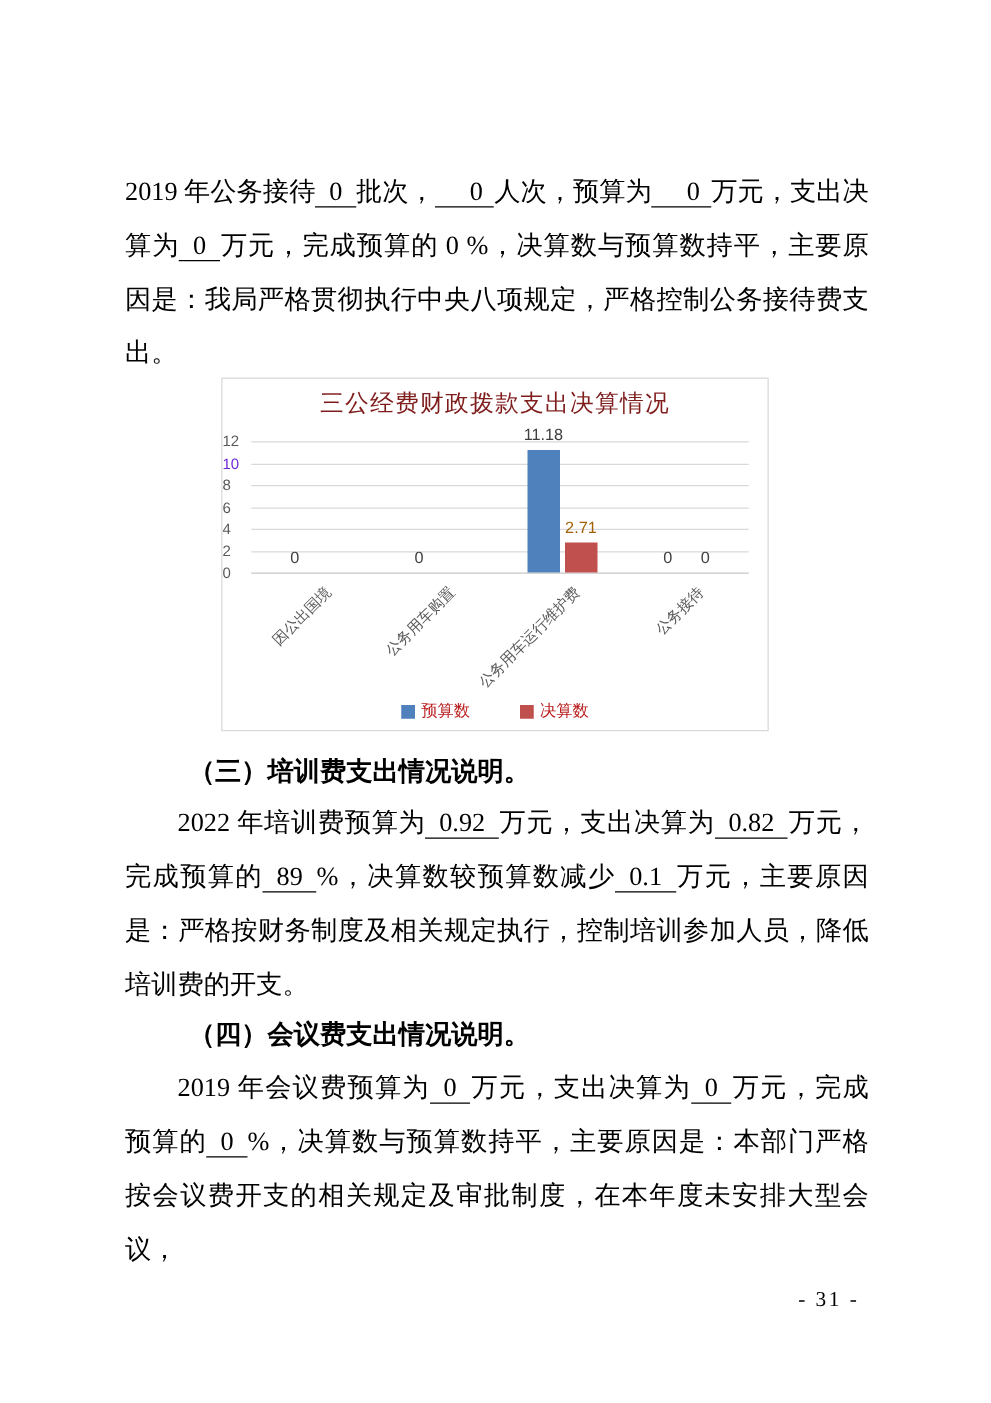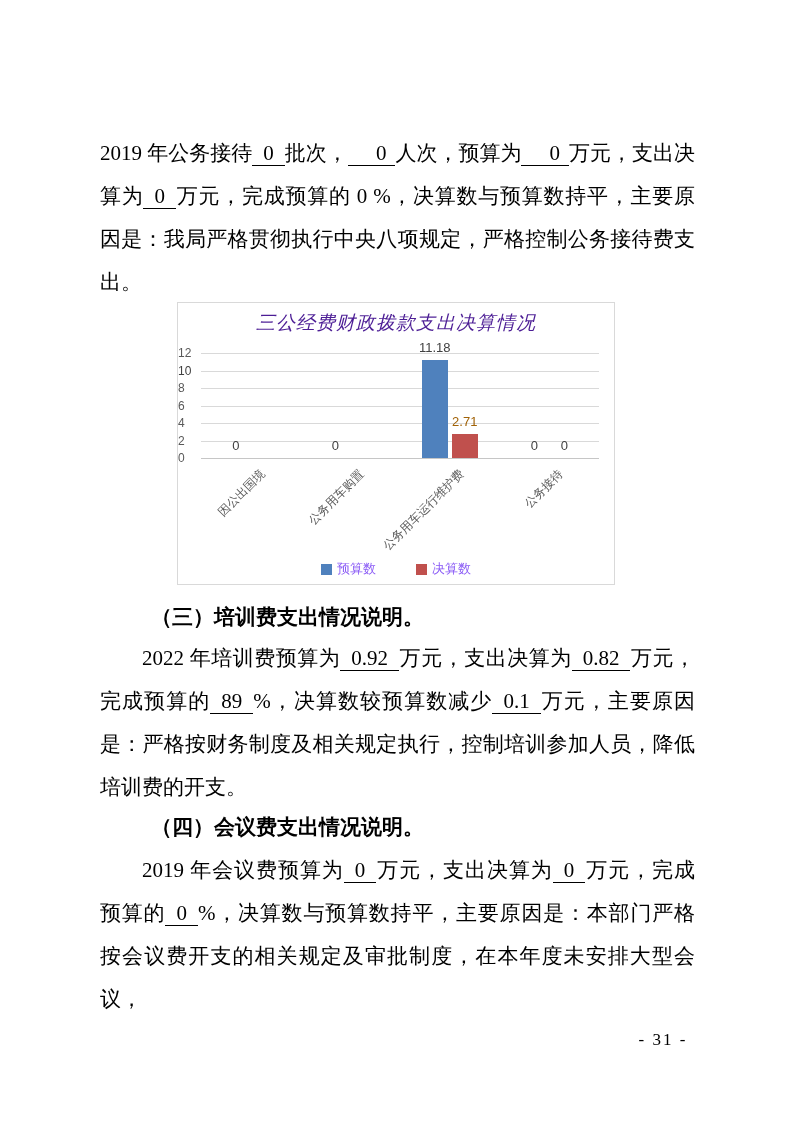--- a/index.html
+++ b/index.html
@@ -63,50 +63,50 @@
   }
 </style>
 </head>
 <body>
 
 <div class="page">
 
   <p class="para" id="p1"><span>2019 年公务接待</span><span class="u">0</span><span>批次，</span><span class="u uw">0</span><span>人次，预算为</span><span class="u uw">0</span><span>万元，支出决算为</span><span class="u">0</span><span>万元，完成预算的 0 %，决算数与预算数持平，主要原因是：我局严格贯彻执行中央八项规定，严格控制公务接待费支出。</span></p>
 
   <div id="chart" style="border-color: rgb(217, 217, 217);">
-    <div id="chart-title" style="color: #4c1d95; font-style: italic;">三公经费财政拨款支出决算情况</div>
+    <div id="chart-title" style="color: #7f1d1d;">三公经费财政拨款支出决算情况</div>
     <div id="plot">
         <div class="gridline" style="left: 23px; width: 398px; top: 155px; background: rgb(198, 198, 198);"></div>
         <div class="ytick" style="left: 0px; top: 148px; color: rgb(89, 89, 89);">0</div>
         <div class="gridline" style="left: 23px; width: 398px; top: 137.5px; background: rgb(217, 217, 217);"></div>
         <div class="ytick" style="left: 0px; top: 130.5px; color: rgb(89, 89, 89);">2</div>
         <div class="gridline" style="left: 23px; width: 398px; top: 120px; background: rgb(217, 217, 217);"></div>
         <div class="ytick" style="left: 0px; top: 113px; color: rgb(89, 89, 89);">4</div>
         <div class="gridline" style="left: 23px; width: 398px; top: 102.5px; background: rgb(217, 217, 217);"></div>
         <div class="ytick" style="left: 0px; top: 95.5px; color: rgb(89, 89, 89);">6</div>
         <div class="gridline" style="left: 23px; width: 398px; top: 85px; background: rgb(217, 217, 217);"></div>
         <div class="ytick" style="left: 0px; top: 78px; color: rgb(89, 89, 89);">8</div>
         <div class="gridline" style="left: 23px; width: 398px; top: 67.5px; background: rgb(217, 217, 217);"></div>
-        <div class="ytick" style="left: 0px; top: 60.5px; color: #404040;">10</div>
+        <div class="ytick" style="left: 0px; top: 60.5px; color: #6d28d9;">10</div>
         <div class="gridline" style="left: 23px; width: 398px; top: 50px; background: rgb(217, 217, 217);"></div>
         <div class="ytick" style="left: 0px; top: 43px; color: rgb(89, 89, 89);">12</div>
         <div class="dlabel" style="left: 31.75px; top: 135px; color: rgb(64, 64, 64);">0</div>
         <div class="catlabel" style="right: 357.25px; top: 163px; color: rgb(89, 89, 89);">因公出国境</div>
         <div class="dlabel" style="left: 131.25px; top: 135px; color: rgb(64, 64, 64);">0</div>
         <div class="catlabel" style="right: 257.75px; top: 163px; color: rgb(89, 89, 89);">公务用车购置</div>
         <div class="bar" style="left: 243.75px; width: 26px; top: 57.175px; height: 97.825px; background: rgb(79, 129, 189);"></div>
         <div class="dlabel" style="left: 230.75px; top: 37.175px; color: rgb(64, 64, 64);">11.18</div>
         <div class="bar" style="left: 273.75px; width: 26px; top: 131.287px; height: 23.7125px; background: rgb(192, 80, 77);"></div>
         <div class="dlabel" style="left: 260.75px; top: 111.287px; color: #a16207;">2.71</div>
         <div class="catlabel" style="right: 158.25px; top: 163px; color: rgb(89, 89, 89);">公务用车运行维护费</div>
         <div class="dlabel" style="left: 330.25px; top: 135px; color: rgb(64, 64, 64);">0</div>
         <div class="dlabel" style="left: 360.25px; top: 135px; color: rgb(64, 64, 64);">0</div>
         <div class="catlabel" style="right: 58.75px; top: 163px; color: rgb(89, 89, 89);">公务接待</div>
       </div>
-    <div id="legend" style="color: #8b5cf6; gap: 40px;">
+    <div id="legend" style="color: #b91c1c; gap: 40px;">
         <div class="legend-item">
           <span class="swatch" style="background: rgb(79, 129, 189);"></span>
           <span>预算数</span>
         </div>
         <div class="legend-item">
           <span class="swatch" style="background: rgb(192, 80, 77);"></span>
           <span>决算数</span>
         </div>
       </div>
   </div>

